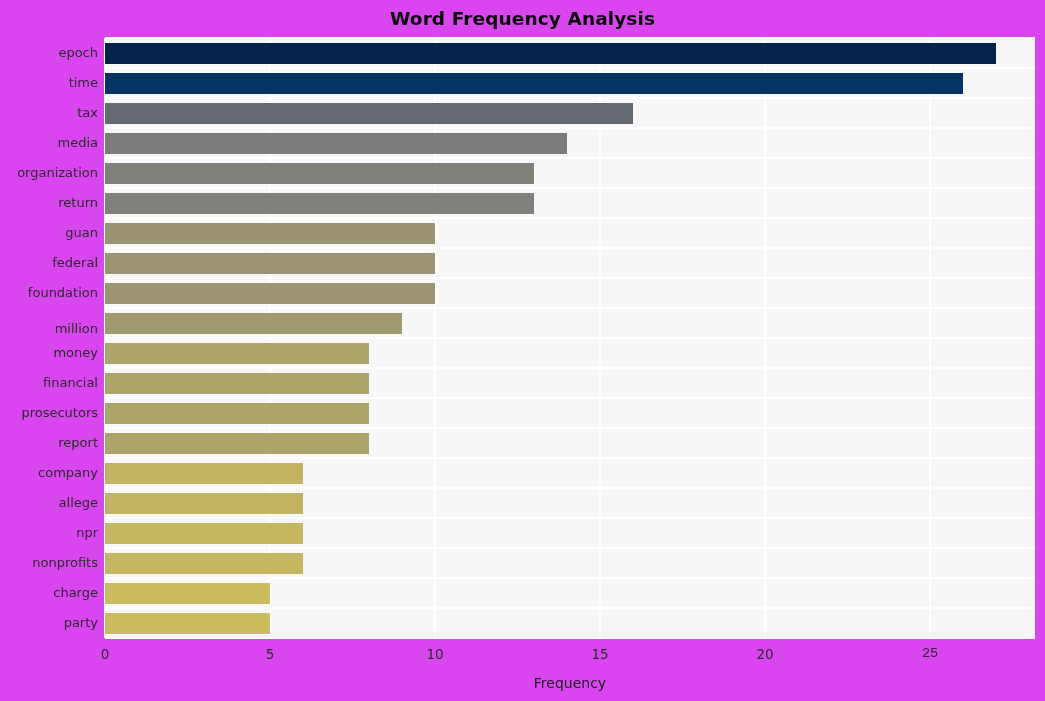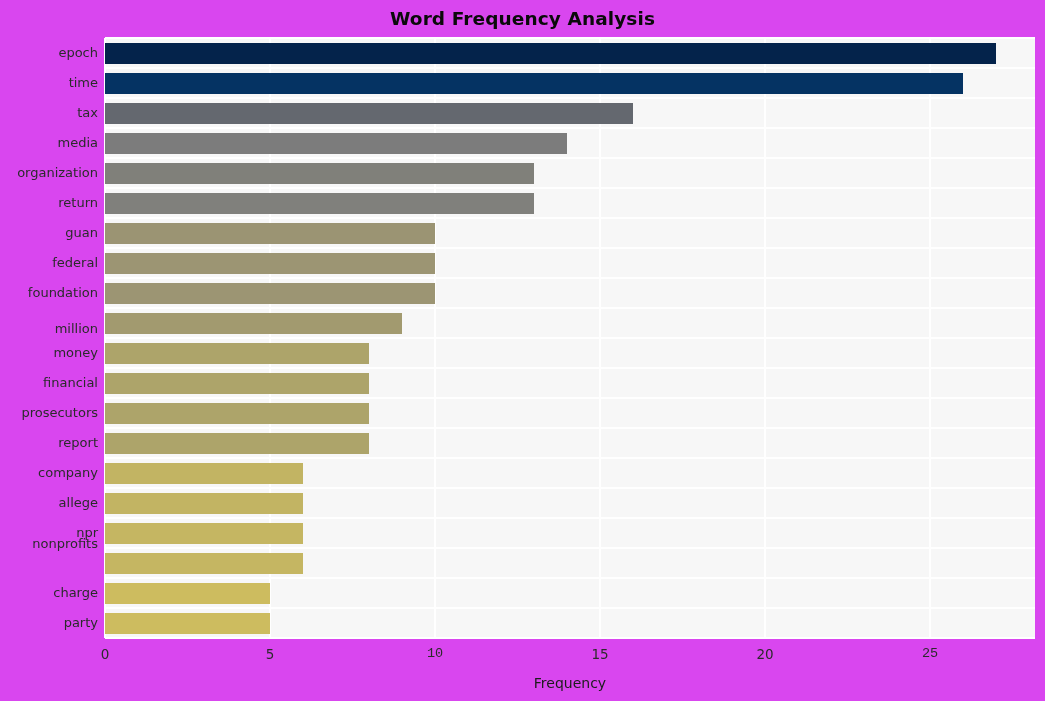--- a/index.html
+++ b/index.html
@@ -197,28 +197,28 @@
       <div class="y-tick-label" style="top: 217px;">federal</div>
       <div class="y-tick-label" style="top: 247px;">foundation</div>
       <div class="y-tick-label" style="top: 283px;">million</div>
       <div class="y-tick-label" style="top: 307px;">money</div>
       <div class="y-tick-label" style="top: 337px;">financial</div>
       <div class="y-tick-label" style="top: 367px;">prosecutors</div>
       <div class="y-tick-label" style="top: 397px;">report</div>
       <div class="y-tick-label" style="top: 427px;">company</div>
       <div class="y-tick-label" style="top: 457px;">allege</div>
       <div class="y-tick-label" style="top: 487px;">npr</div>
-      <div class="y-tick-label" style="top: 498px;">nonprofits</div>
+      <div class="y-tick-label" style="top: 517px;">nonprofits</div>
       <div class="y-tick-label" style="top: 547px;">charge</div>
       <div class="y-tick-label" style="top: 577px;">party</div>
     </div>
   <div id="x-tick-labels">
       <div class="x-tick-label" style="left: 105px;">0</div>
       <div class="x-tick-label" style="left: 270.011px;">5</div>
-      <div class="x-tick-label" style="left: 435.021px; font-family: Liberation Mono, monospace;">10</div>
+      <div class="x-tick-label" style="left: 435.021px;">10</div>
       <div class="x-tick-label" style="left: 600.032px;">15</div>
       <div class="x-tick-label" style="left: 765.043px;">20</div>
       <div class="x-tick-label" style="left: 930.053px; font-family: Liberation Mono, monospace;">25</div>
     </div>
 
   <div id="x-axis-label">Frequency</div>
 
 </div>
 
 </body></html>

